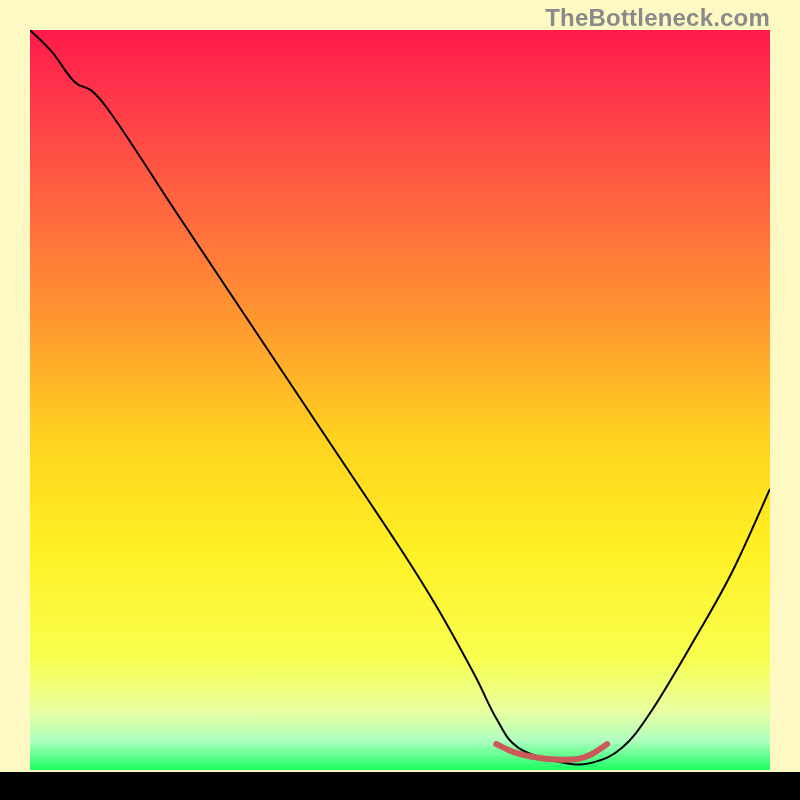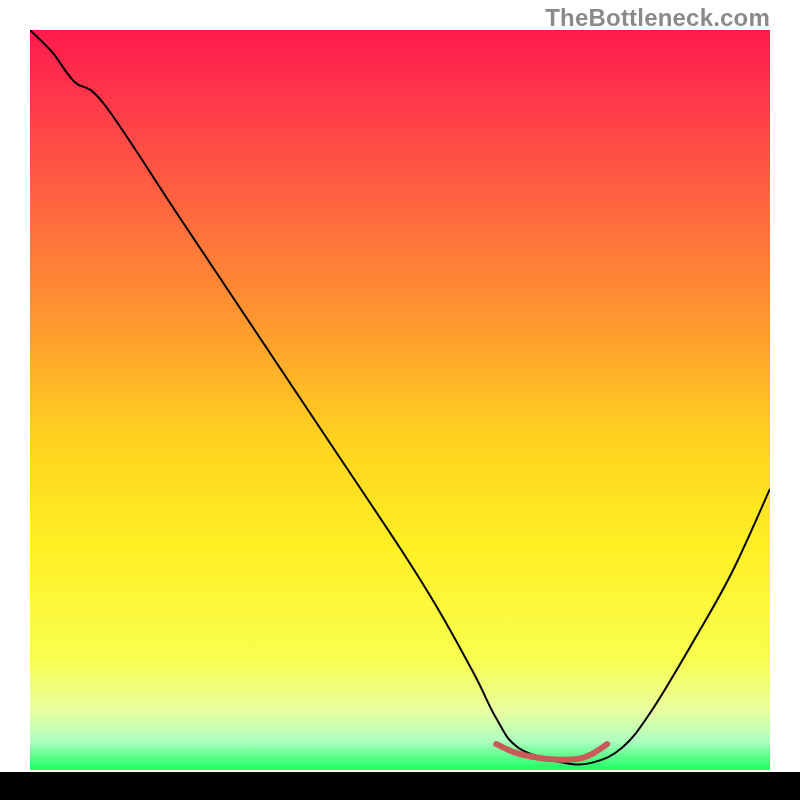--- a/index.html
+++ b/index.html
@@ -9,21 +9,21 @@
     height: 800px;
     background: #000;
     overflow: hidden;
   }
   .frame {
     position: absolute;
     left: 0;
     top: 0;
     width: 800px;
     height: 772px;
-    background: #ffffff;
+    background: #fef9c3;
   }
   .plot {
     position: absolute;
     left: 30px;
     top: 30px;
     width: 740px;
     height: 740px;
   }
   .watermark {
     position: absolute;

